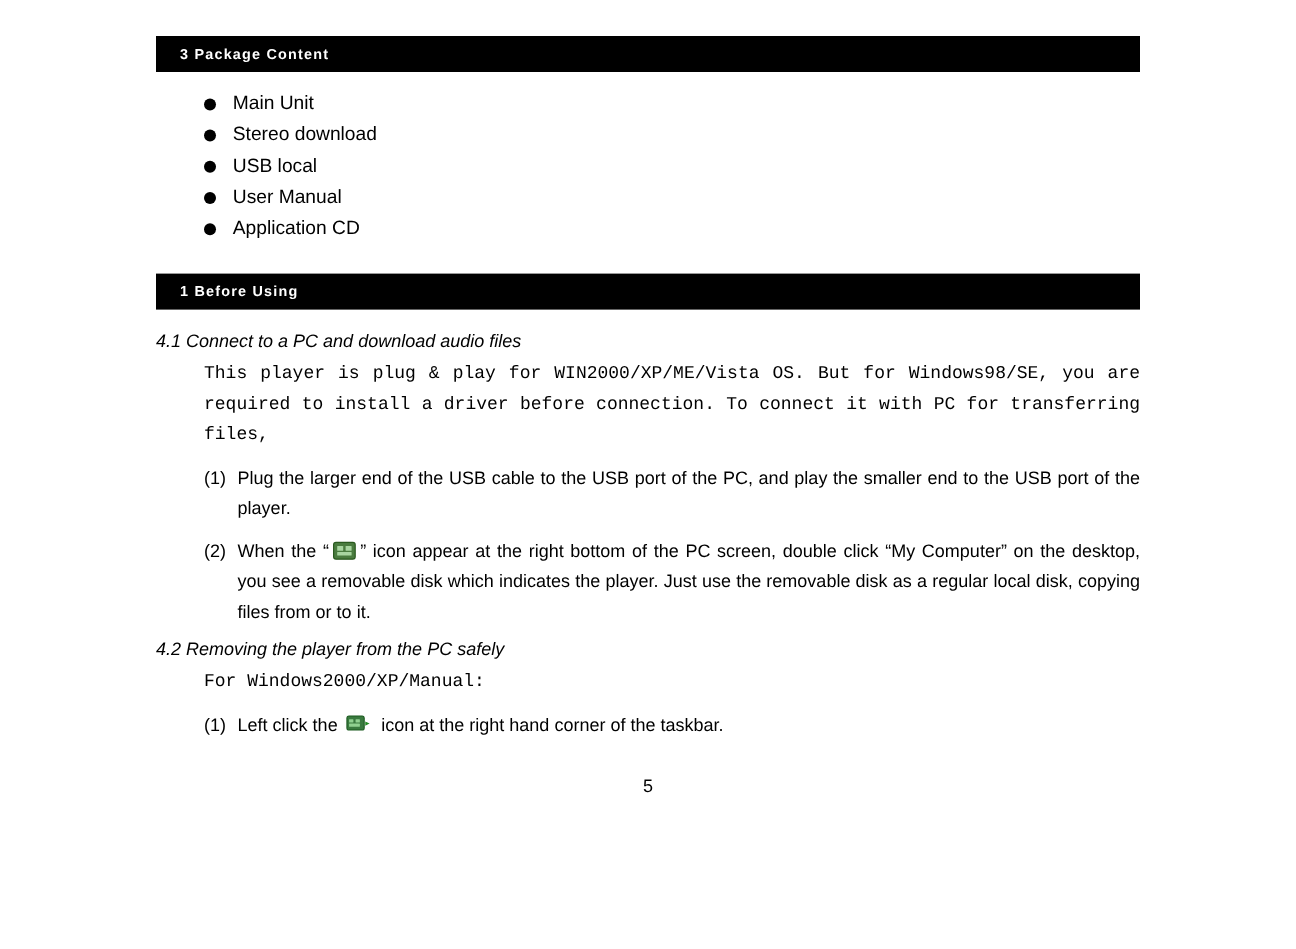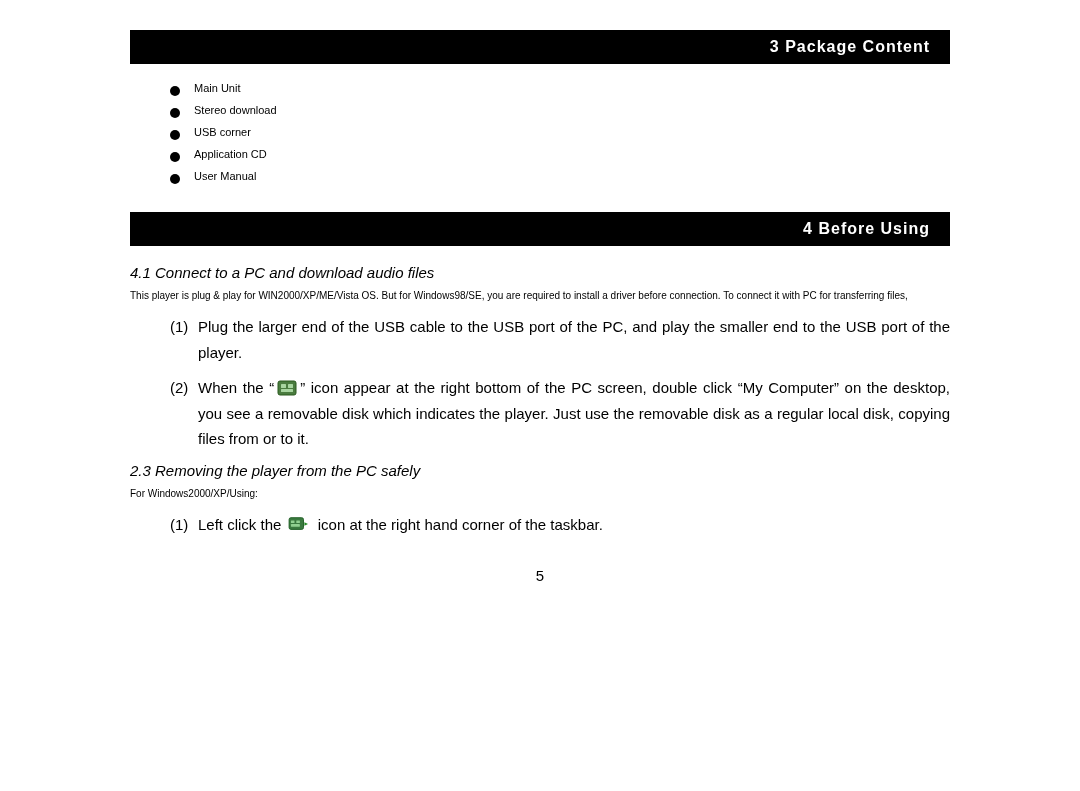--- a/index.html
+++ b/index.html
@@ -23,37 +23,37 @@
     .page {
       width: 860px;
       margin: 30px auto;
       padding: 0 20px;
     }
 
     .section-header {
       background: #000000;
       color: #ffffff;
       font-weight: bold;
-      font-size: 16px;
+      font-size: 12px;
       padding: 8px 20px;
       margin-bottom: 18px;
-      text-align: right;
+      text-align: left;
       letter-spacing: 1px;
     }
 
     .bullet-list {
       list-style: none;
       margin: 0 0 22px 40px;
     }
 
     .bullet-list li {
       display: flex;
       align-items: flex-start;
       margin-bottom: 8px;
-      font-size: 11px;
+      font-size: 16px;
     }
 
     .bullet-dot {
       display: inline-block;
       width: 10px;
       height: 10px;
       background: #000;
       border-radius: 50%;
       margin-right: 14px;
       margin-top: 4px;
@@ -65,24 +65,26 @@
     }
 
     .subsection-title {
       font-size: 15px;
       margin-bottom: 6px;
       margin-left: 0;
       font-style: italic;
     }
 
     .subsection-body {
+      margin-left: 40px;
       margin-bottom: 10px;
-      font-size: 10px;
+      font-size: 15px;
       line-height: 1.7;
       text-align: justify;
+      font-family: Liberation Mono, monospace;
     }
 
     .numbered-list {
       list-style: none;
       margin: 0 0 10px 40px;
     }
 
     .numbered-list li {
       display: flex;
       align-items: flex-start;
@@ -140,35 +142,35 @@
     <li>
           <span class="bullet-dot"></span>
           <span>Main Unit</span>
         </li>
         <li>
           <span class="bullet-dot"></span>
           <span>Stereo download</span>
         </li>
         <li>
           <span class="bullet-dot"></span>
-          <span>USB corner</span>
+          <span>USB local</span>
+        </li>
+        <li>
+          <span class="bullet-dot"></span>
+          <span>User Manual</span>
         </li>
         <li>
           <span class="bullet-dot"></span>
           <span>Application CD</span>
-        </li>
-        <li>
-          <span class="bullet-dot"></span>
-          <span>User Manual</span>
         </li>
       </ul>
   </div>
 
   <div>
-    <div class="section-header">4    Before Using</div>
+    <div class="section-header">1    Before Using</div>
 
     <div class="subsection">
       <div class="subsection-title" id="title-4-1">4.1  Connect to a PC and download audio files</div>
       <div class="subsection-body" id="body-4-1">This player is plug &amp; play for WIN2000/XP/ME/Vista OS. But for Windows98/SE, you are required to install a driver before connection. To connect it with PC for transferring files,</div>
       <ul class="numbered-list" id="list-4-1">
           <li>
             <span class="num-label">(1)</span>
             <span class="num-content">Plug the larger end of the USB cable to the USB port of the PC, and play the smaller end to the USB port of the player.</span>
           </li>
           <li>
@@ -177,22 +179,22 @@
       <rect x="2" y="2" width="18" height="14" rx="2" fill="#4a7c3f" stroke="#2a5a1f" stroke-width="1"></rect>
       <rect x="5" y="5" width="5" height="4" rx="0.5" fill="#a8d5a0"></rect>
       <rect x="12" y="5" width="5" height="4" rx="0.5" fill="#a8d5a0"></rect>
       <rect x="5" y="10" width="12" height="3" rx="0.5" fill="#a8d5a0"></rect>
     </svg></span>” icon appear at the right bottom of the PC screen, double click “My Computer” on the desktop, you see a removable disk which indicates the player. Just use the removable disk as a regular local disk, copying files from or to it.</span>
           </li>
         </ul>
     </div>
 
     <div class="subsection">
-      <div class="subsection-title" id="title-4-2">2.3  Removing the player from the PC safely</div>
-      <div class="subsection-body" id="body-4-2">For Windows2000/XP/Using:</div>
+      <div class="subsection-title" id="title-4-2">4.2  Removing the player from the PC safely</div>
+      <div class="subsection-body" id="body-4-2">For Windows2000/XP/Manual:</div>
       <ul class="numbered-list" id="list-4-2">
           <li>
             <span class="num-label">(1)</span>
             <span class="num-content">Left click the <span class="usb-icon" style="width: 24px; height: 20px;"><svg viewBox="0 0 24 20" xmlns="http://www.w3.org/2000/svg" width="24" height="20">
       <rect x="1" y="3" width="16" height="13" rx="2" fill="#3a7a3f" stroke="#1a5a1f" stroke-width="1"></rect>
       <rect x="3" y="6" width="4" height="3" rx="0.5" fill="#90d090"></rect>
       <rect x="9" y="6" width="4" height="3" rx="0.5" fill="#90d090"></rect>
       <rect x="3" y="10" width="10" height="3" rx="0.5" fill="#90d090"></rect>
       <polygon points="18,8 22,10 18,12" fill="#228B22"></polygon>
     </svg></span> icon at the right hand corner of the taskbar.</span>

